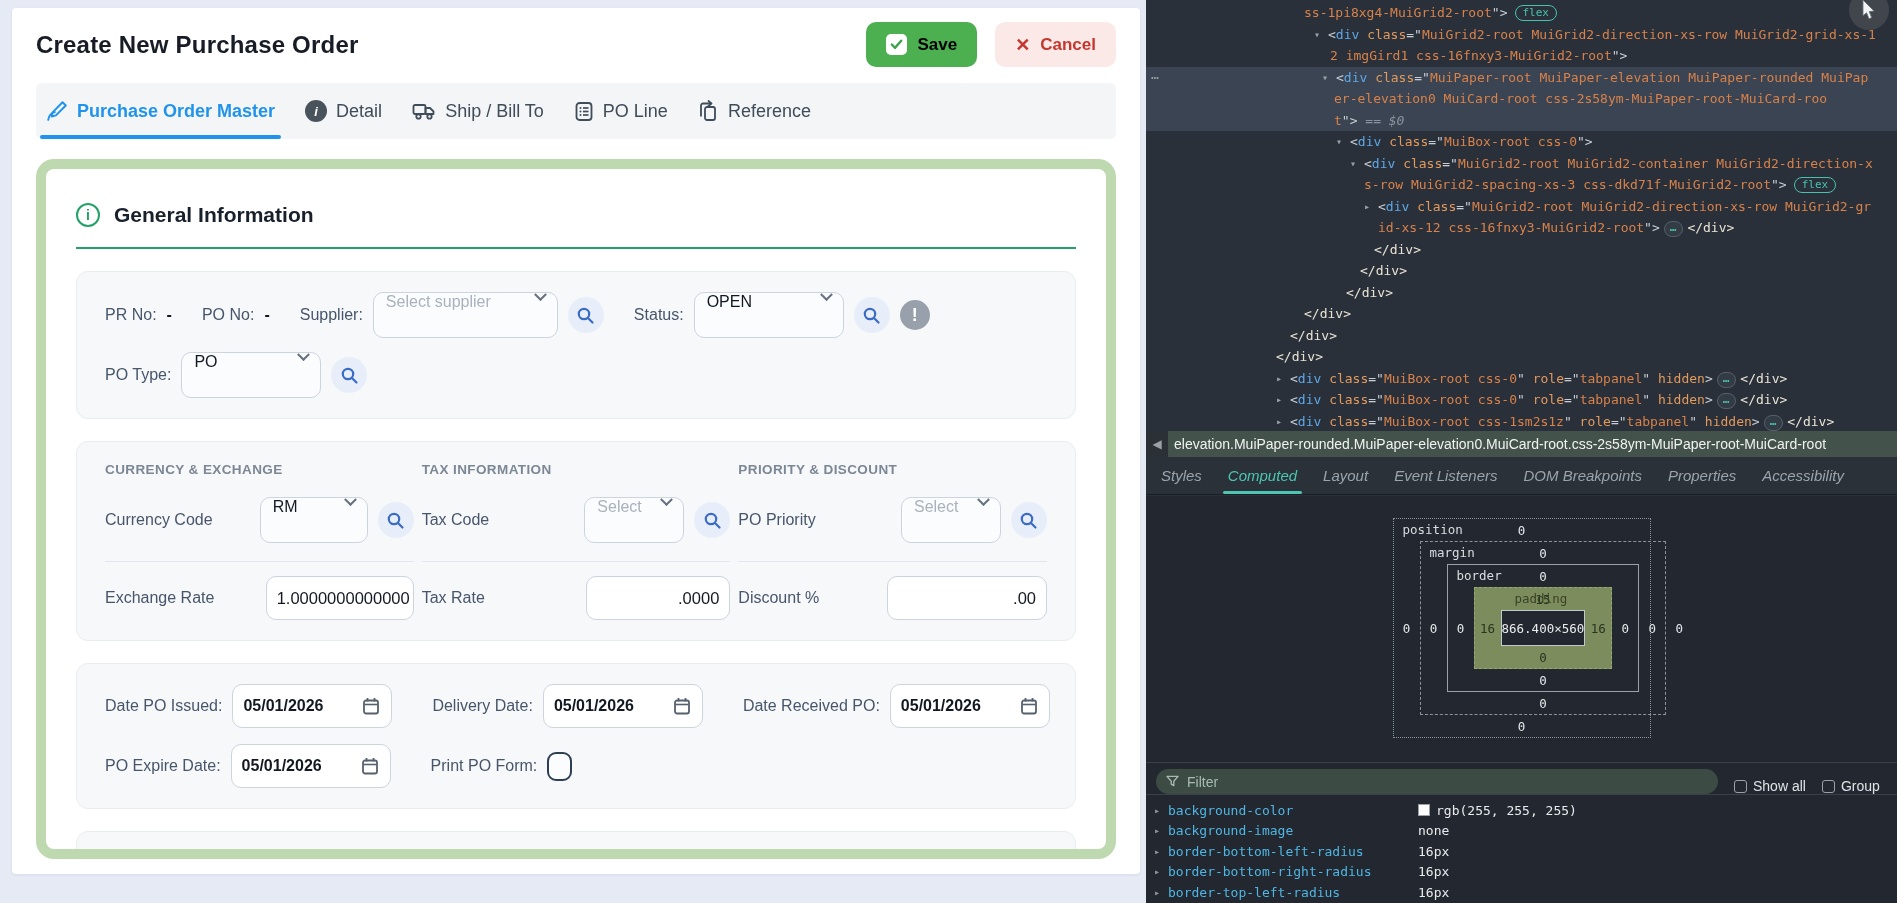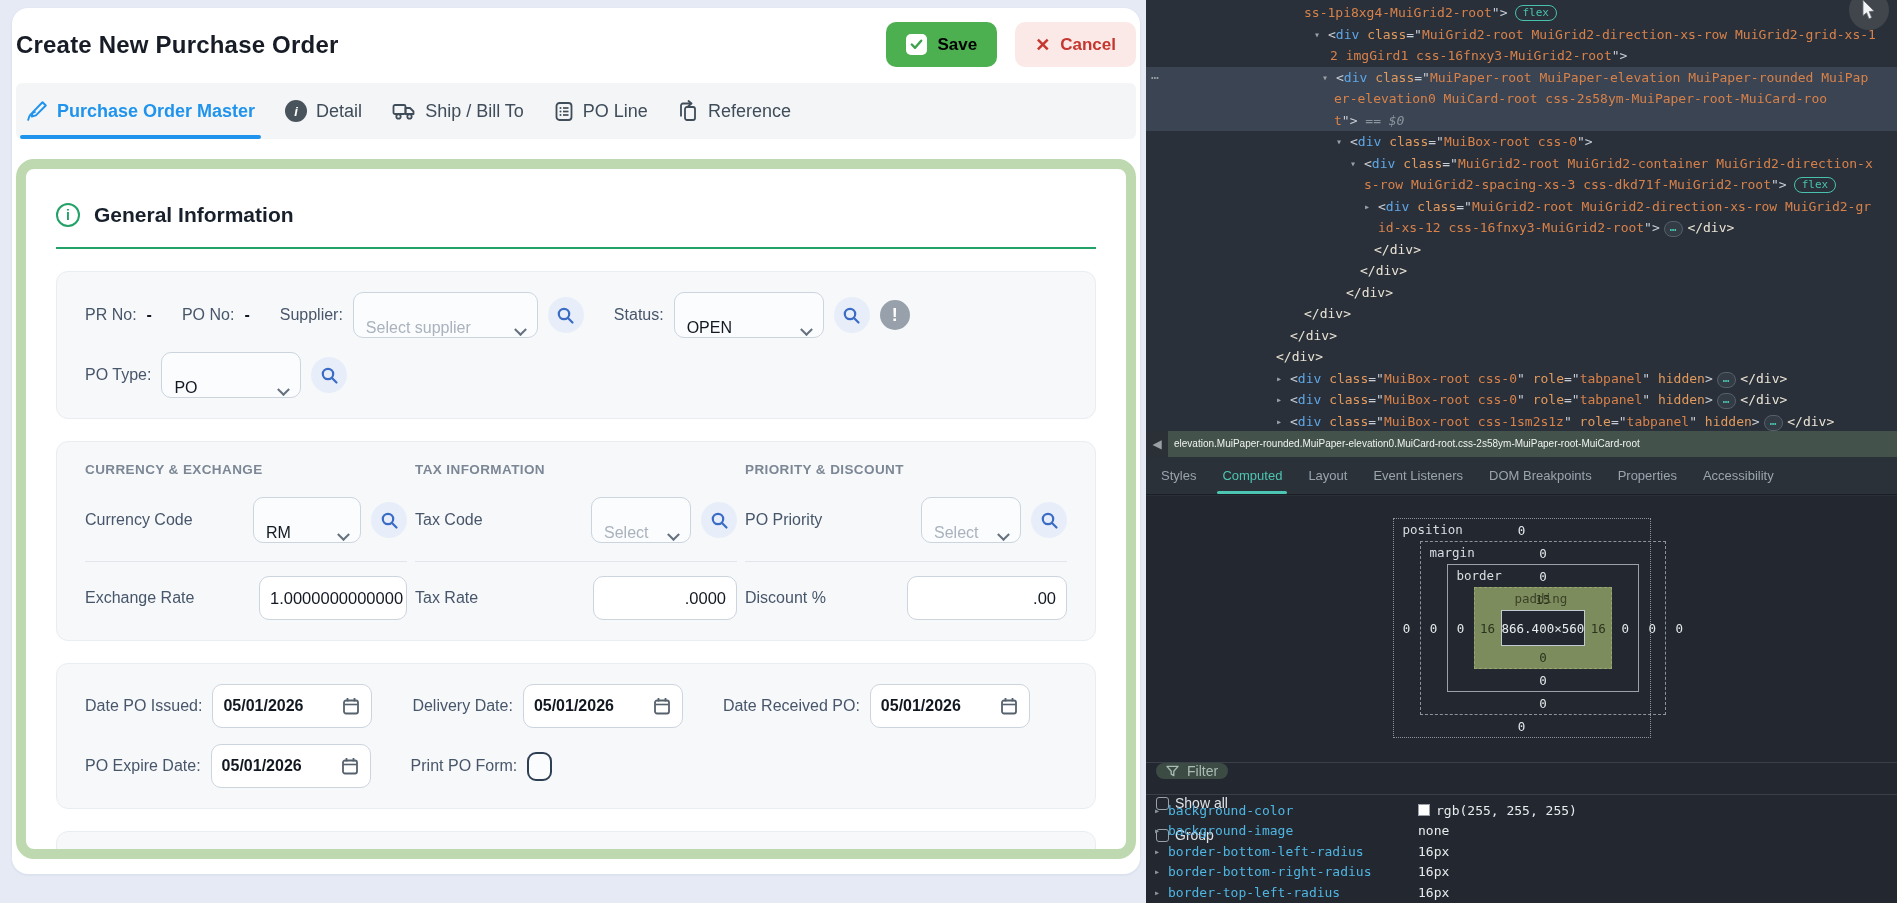--- a/index.html
+++ b/index.html
@@ -2,21 +2,21 @@
 <html><head>
 <meta charset="utf-8">
 <style>
   * { margin:0; padding:0; box-sizing:border-box; }
   html,body { width:1897px; height:903px; overflow:hidden; background:#e5eaf5;
     font-family:"Liberation Sans", sans-serif; }
 
   
   .app { position:absolute; left:0; top:0; width:1146px; height:903px; background:#e5eaf5; }
   .app-card { position:absolute; left:12px; top:8px; width:1128px; height:866px;
-    background:#fff; border-radius:16px; box-shadow:0 1px 3px rgba(40,60,90,.08); padding:14px 4px; }
+    background:#fff; border-radius:4px; box-shadow:0 1px 3px rgba(40,60,90,.08); padding:14px 24px; }
   .app-header { display:flex; align-items:center; }
   .app-title { font-size:24px; font-weight:bold; color:#171c26; letter-spacing:.2px; }
   .hdr-btns { margin-left:auto; display:flex; gap:18px; }
   .btn { display:flex; align-items:center; gap:10px; height:45px; border:none; border-radius:10px;
     font-size:17px; font-weight:bold; padding:0 20px; cursor:pointer; font-family:inherit; }
   .btn-save { background:#4caf50; color:#000000; }
   .save-doc { width:21px; height:21px; background:#fff; border-radius:5px; display:flex; align-items:center; justify-content:center; }
   .btn-cancel { background:#fbe9e7; color:#c5362e; }
   .x-icon { font-size:18px; font-weight:bold; }
 
@@ -38,21 +38,21 @@
     display:flex; align-items:center; justify-content:center; font-size:14px; font-weight:bold; }
   .gi-title { font-size:21px; font-weight:bold; color:#17202b; }
   .gi-line { margin-top:20px; height:2px; background:#23a267; border:none; }
 
   .sect { background:#f7f8fa; border:1px solid #e9ecf1; border-radius:12px; padding:20px 28px; margin-top:22px; }
   .frow { display:flex; align-items:center; gap:30px; }
   .lbl { font-size:16px; color:#47566a; white-space:nowrap; }
   .val-dash { font-size:16px; color:#131922; font-weight:bold; margin-left:-20px; }
   .pair { display:flex; align-items:center; gap:10px; }
   .select { height:46px; background:#fbfcfd; border:1.5px solid #ccd4de; border-radius:10px;
-    display:flex; align-items:flex-end; justify-content:space-between; padding:0 12px; cursor:pointer; }
+    display:flex; align-items:flex-start; justify-content:space-between; padding:0 12px; cursor:pointer; }
   .select .sv { font-size:16px; color:#131922; }
   .select .ph { color:#a9b2bd; }
   .chev { width:9px; height:9px; border-right:2px solid #66717f; border-bottom:2px solid #66717f;
     transform:rotate(45deg) translate(-2px,-2px); margin-left:12px; }
   .chip { width:36px; height:36px; border-radius:50%; background:#e8eef9;
     display:flex; align-items:center; justify-content:center; cursor:pointer; flex:none; }
   .excl { width:30px; height:30px; border-radius:50%; background:#98a1ab; color:#fff;
     display:flex; align-items:center; justify-content:center; font-size:18px; font-weight:bold; flex:none; cursor:pointer; }
 
   .cols3 { display:grid; grid-template-columns:1fr 1fr 1fr; column-gap:34px;gap:8px; }
@@ -88,26 +88,26 @@
   .badge-ell { display:inline-block; border:1px solid #55606c; background:#333b45; color:#48c2ae;
     border-radius:8px; font-size:11px; font-weight:bold; line-height:12px; padding:0 5px 2px 5px;
     margin:0 4px; letter-spacing:1px; vertical-align:1px; }
   .dt-cursor { position:absolute; right:8px; top:-10px; width:40px; height:40px; border-radius:50%;
     background:#41464d; display:flex; align-items:flex-end; justify-content:center; }
 
   .dt-crumbbar { position:absolute; left:0; top:431px; width:751px; height:26px; background:#2a3036;
     display:flex; align-items:stretch; }
   .crumb-back { width:22px; background:#2a3036; color:#9aa0a6; display:flex; align-items:center;
     justify-content:center; font-size:12px; cursor:pointer; }
-  .crumb { flex:1; background:#43524b; color:#f0f3f1; font-size:10px; line-height:26px;
+  .crumb { flex:1; background:#43524b; color:#f0f3f1; font-size:14px; line-height:26px;
     padding-left:6px; white-space:nowrap; overflow:hidden; }
 
   .dt-tabs { position:absolute; left:0; top:457px; width:751px; height:38px; background:#2b3138;
     border-bottom:1px solid #1b1f24; display:flex; align-items:stretch; padding-left:2px; }
-  .dt-tab { padding:0 13px; display:flex; align-items:center; color:#9aa4ad; font-size:13px; cursor:pointer; position:relative; }
+  .dt-tab { padding:0 13px; display:flex; align-items:center; color:#9aa4ad; font-size:15px; cursor:pointer; position:relative;font-style:italic; }
   .dt-tab.active { color:#4cc6b2; }
   .dt-tab.active::after { content:""; position:absolute; left:8px; right:8px; bottom:0;
     height:3px; border-radius:2px; background:#4cc6b2; }
 
   .dt-computed { position:absolute; left:0; top:496px; width:751px; bottom:0; background:#232830; }
   .bm { width:258px; margin:22px auto 0 auto; font-family:"DejaVu Sans Mono", monospace;
     font-size:12.5px; color:#e4e8ec; }
   .bm-box { position:relative; }
   .bm-top,.bm-bot { height:22px; display:flex; align-items:center; justify-content:center; }
   .bm-mid { display:flex; align-items:center; }
@@ -116,21 +116,21 @@
   .bm-pos { border:1px dotted #8b949c; }
   .bm-mar { border:1px dashed #8b949c; flex:1; }
   .bm-bor { border:1px solid #9aa1a8; flex:1; }
   .bm-pad { border:1px dashed #98a671; background:#7d8c5c; flex:1; }
   .bm-pad .bm-label { color:#3a4228;margin-left:31px; }
   .bm-pad .bm-top,.bm-pad .bm-bot,.bm-pad .bm-side { color:#2b3320; }
   .bm-content { flex:1; height:36px; background:#232830; border:1px solid #c3c9cf;
     display:flex; align-items:center; justify-content:center; color:#e8ebee; }
 
   .dt-filter { margin-top:24px; height:33px; border-top:1px solid #3a4047; border-bottom:1px solid #3a4047;
-    display:flex; align-items:flex-start; padding:0 10px; gap:16px;flex-direction:column; }
+    display:flex; align-items:flex-end; padding:0 10px; gap:16px; }
   .filter-pill { flex:1; max-width:562px; height:25px; border-radius:13px; background:#3c4b44;
     display:flex; align-items:center; gap:8px; padding:0 10px; color:#a9bcb4; font-size:14px; }
   .dt-check { display:flex; align-items:center; gap:6px; color:#dfe3e7; font-size:14px; cursor:pointer; }
   .cbox { width:13px; height:13px; border:1.5px solid #99a1aa; border-radius:3px; background:transparent; }
 
   .props { padding-top:5px; font-family:"DejaVu Sans Mono", monospace; font-size:13px; }
   .prop-row { height:20.5px; display:flex; align-items:center; padding-left:8px; cursor:pointer; }
   .prop-arrow { color:#8b949c; font-size:10px; width:14px; flex:none; }
   .prop-name { color:#4fb6e3; width:250px; flex:none; overflow:hidden; white-space:nowrap; }
   .prop-val { color:#e8ebee; display:flex; align-items:center; gap:6px; white-space:nowrap; }

